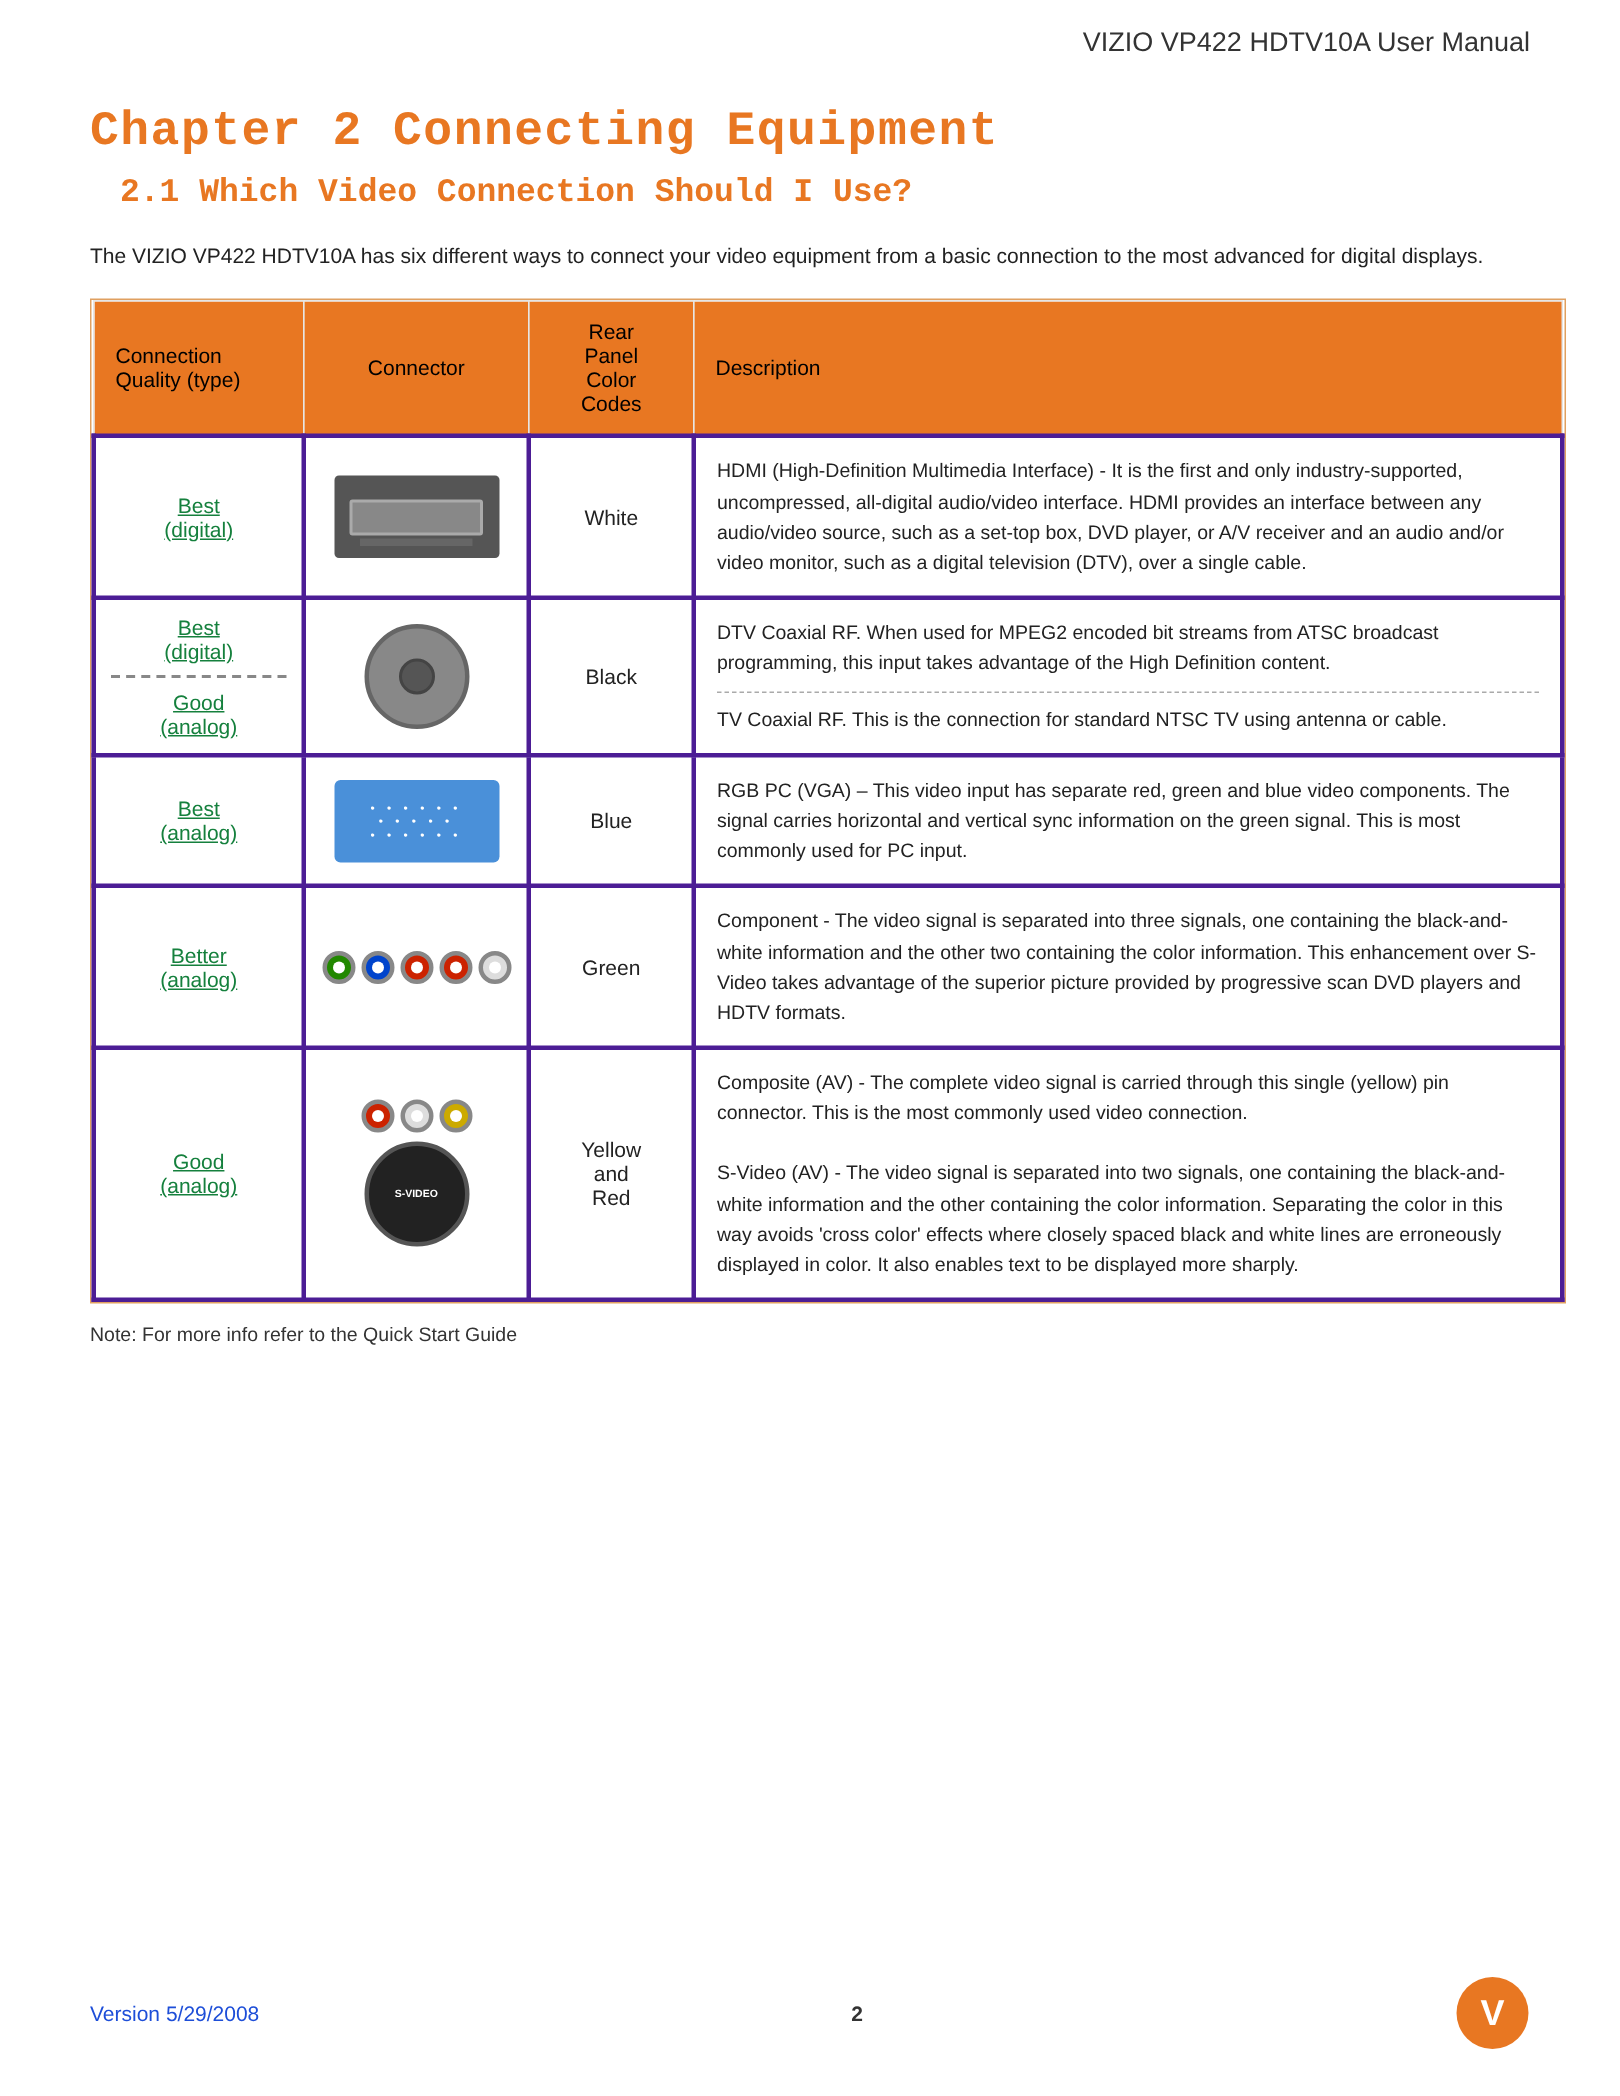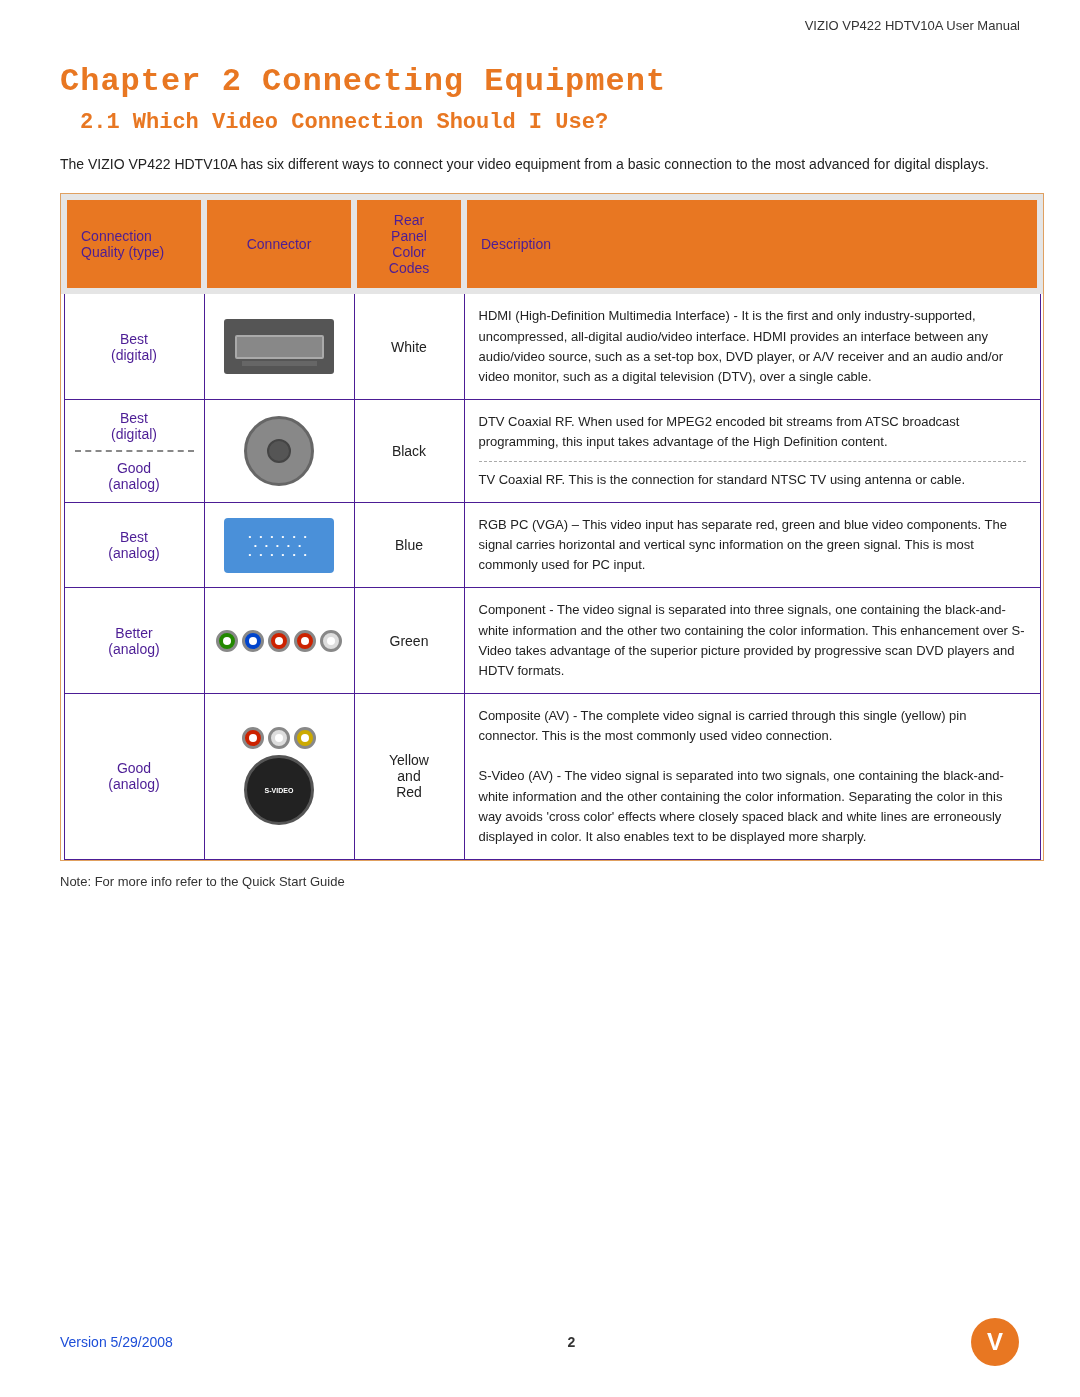--- a/index.html
+++ b/index.html
@@ -9,21 +9,21 @@
       background: #fff;
       font-family: Arial, sans-serif;
       font-size: 14px;
       color: #222;
       position: relative;
     }
 
     .page-header {
       text-align: right;
       padding: 18px 60px 0 60px;
-      font-size: 13px;
+      font-size: 18px;
       color: #333;
     }
 
     .content {
       padding: 30px 36px 40px 60px;
     }
 
     .chapter-title {
       font-size: 32px;
       color: #e87722;
@@ -59,25 +59,25 @@
     table {
       width: 100%;
       border-collapse: collapse;
     }
 
     thead tr {
       background: #e87722;
     }
 
     thead th {
-      color: #4c1d95;
+      color: #000000;
       font-size: 14px;
       font-weight: normal;
       padding: 12px 10px;
-      border: 6px solid #e5e5e5;
+      border: 1px solid #e5e5e5;
       vertical-align: middle;
       text-align: center;
     }
 
     thead th.col-quality {
       text-align: left;
       padding-left: 14px;
       width: 140px;
     }
 
@@ -92,21 +92,21 @@
     thead th.col-desc {
       text-align: left;
       padding-left: 14px;
     }
 
     tbody tr {
       border-bottom: 1.5px solid #e0a060;
     }
 
     tbody td {
-      border: 1px solid #4c1d95;
+      border: 3px solid #4c1d95;
       vertical-align: middle;
       padding: 10px;
       text-align: center;
     }
 
     tbody td.col-quality {
       text-align: center;
       font-size: 14px;
       color: #222;
     }
@@ -259,21 +259,22 @@
     }
 
     .dashed-separator {
       border: none;
       border-top: 2px dashed #888;
       margin: 8px 0;
     }
 
     .quality-text {
       font-size: 14px;
-      color: #4c1d95;
+      color: #15803d;
+      text-decoration: underline;
     }
 
     .note-text {
       font-size: 13px;
       color: #333;
       margin-top: 13px;
     }
 
     .page-footer {
       position: absolute;

